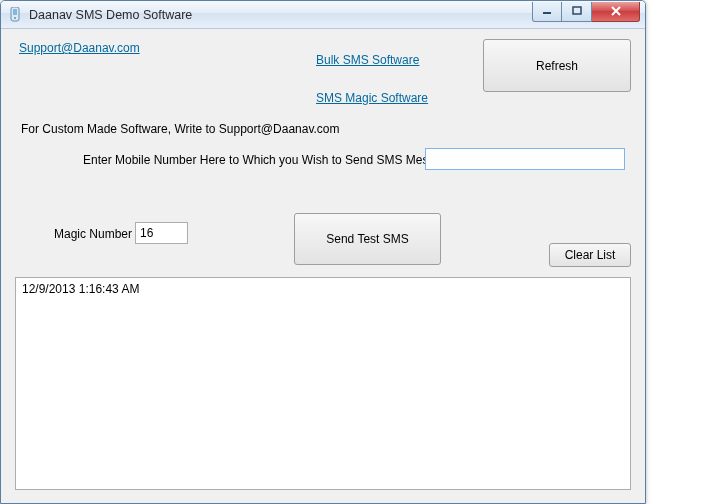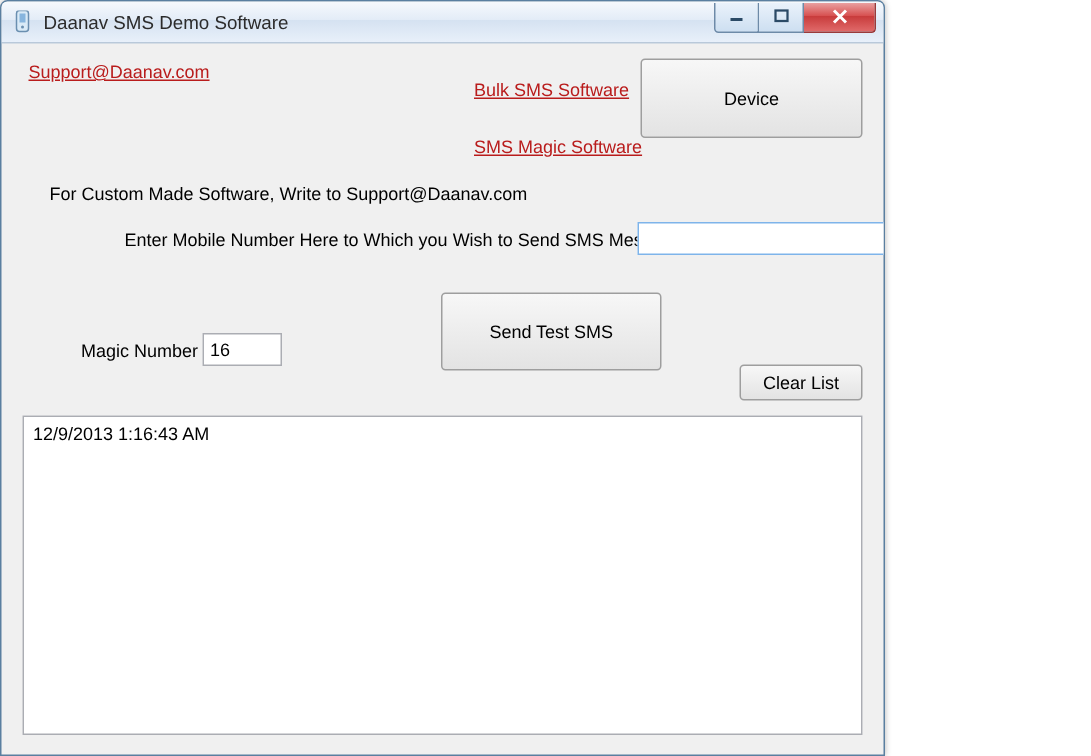--- a/index.html
+++ b/index.html
@@ -6,21 +6,21 @@
   html, body { margin:0; padding:0; }
   body {
     font-family: "Segoe UI", Tahoma, sans-serif;
     font-size: 12px;
     background: #fff;
     width: 727px;
     height: 504px;
     overflow: hidden;
   }
   .window {
-    width: 590px;
+    width: 646px;
     height: 504px;
     border: 1px solid #5a7fa0;
     background: #f0f0f0;
     display: flex;
     flex-direction: column;
     box-shadow: 0 0 4px rgba(0,0,0,0.3);
     border-radius: 5px 5px 0 0;
     overflow: hidden;
   }
   .titlebar {
@@ -67,21 +67,21 @@
     border-radius:0 0 3px 0;
     margin-right:5px;
   }
   .client {
     flex:1;
     position:relative;
     padding: 10px 12px 12px 12px;
     color:#000;
   }
   .link {
-    color:#b91c1c;
+    color:#0369a1;
     text-decoration: underline;
     cursor:pointer;
   }
   .btn {
     background: linear-gradient(#f7f7f7,#e3e3e3);
     border:1px solid #9e9e9e;
     border-radius:3px;
     padding: 4px 10px;
     font-family:inherit;
     font-size:12px;
@@ -144,33 +144,33 @@
   </div>
 
   <div class="client">
 
     <a class="link" style="position:absolute; left:18px; top:12px;">Support@Daanav.com</a>
 
     <a class="link" style="position:absolute; left:315px; top:12px;margin-top:12px;">Bulk SMS Software</a>
 
     <a class="link" style="position:absolute; left:315px; top:62px;">SMS Magic Software</a>
 
-    <button class="btn" style="position:absolute; right:14px; top:10px; width:148px; height:53px;">Device</button>
+    <button class="btn" style="position:absolute; right:14px; top:10px; width:148px; height:53px;">Refresh</button>
 
-    <div style="position:absolute; left:32px; top:93px;">For Custom Made Software, Write to Support@Daanav.com</div>
+    <div style="position:absolute; left:20px; top:93px;">For Custom Made Software, Write to Support@Daanav.com</div>
 
     <div style="position:absolute; left:82px; top:124px;">Enter Mobile Number Here to Which you Wish to Send SMS Message :</div>
 
     <input type="text" class="input-text" style="position: absolute; left: 424px; top: 119px; width: 200px; height: 22px;" value="">
 
     <div style="position:absolute; left:53px; top:198px;">Magic Number :</div>
 
     <input type="text" class="input-text plain" style="position: absolute; left: 134px; top: 193px; width: 53px; height: 22px;" value="16">
 
-    <button class="btn" style="position:absolute; left:293px; top:166px; width:147px; height:52px;">Send Test SMS</button>
+    <button class="btn" style="position:absolute; left:293px; top:184px; width:147px; height:52px;">Send Test SMS</button>
 
     <button class="btn" style="position:absolute; right:14px; top:214px; width:82px; height:24px;text-align:center;">Clear List</button>
 
     <div class="log" style="position:absolute; left:14px; right:14px; top:248px; bottom:13px;">
       <div class="log-row">
         <span class="log-ts">12/9/2013 1:16:43 AM</span>
       </div>
     </div>
 
   </div>

